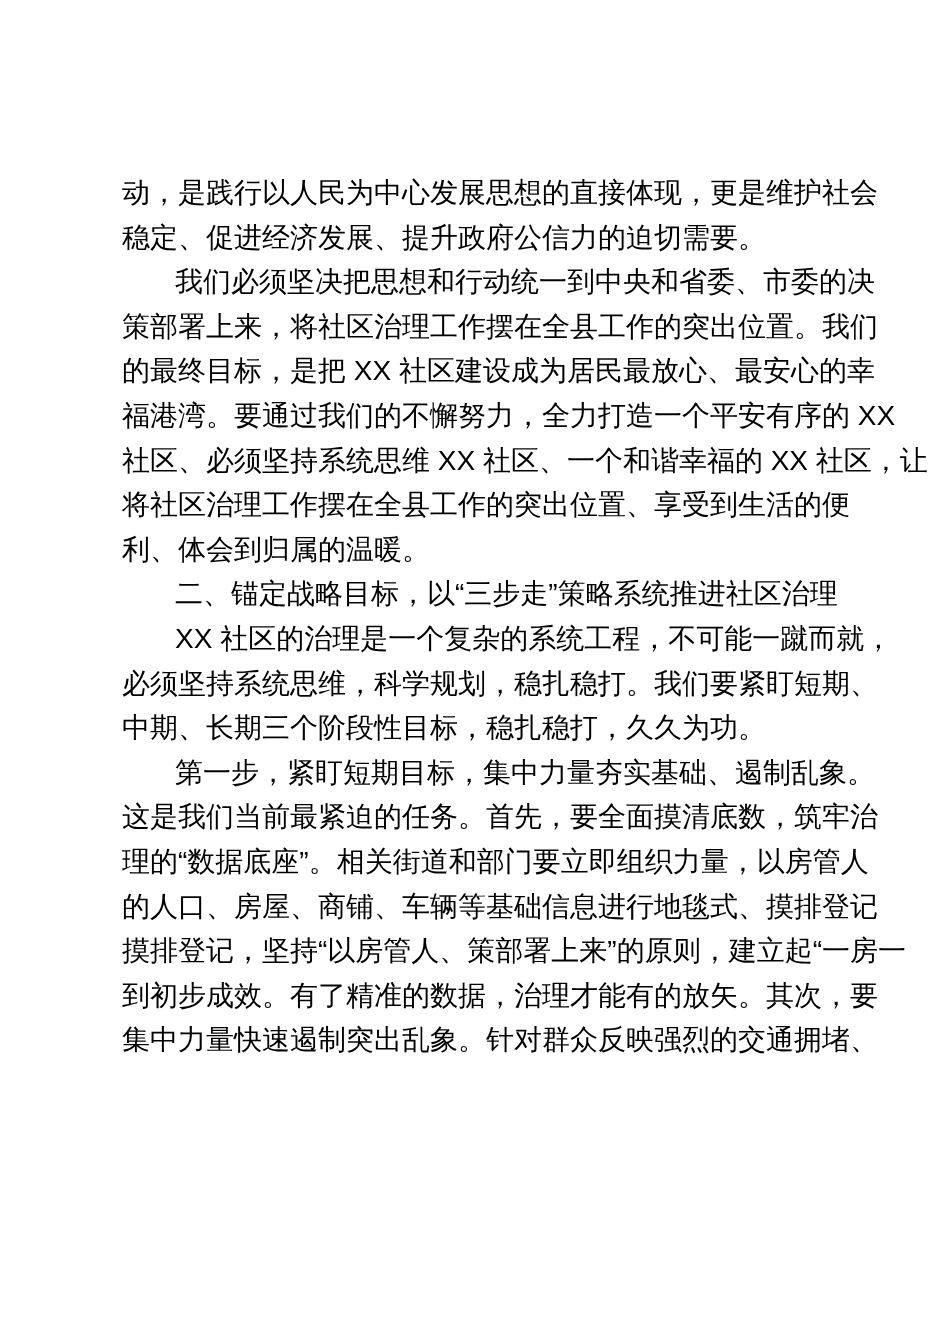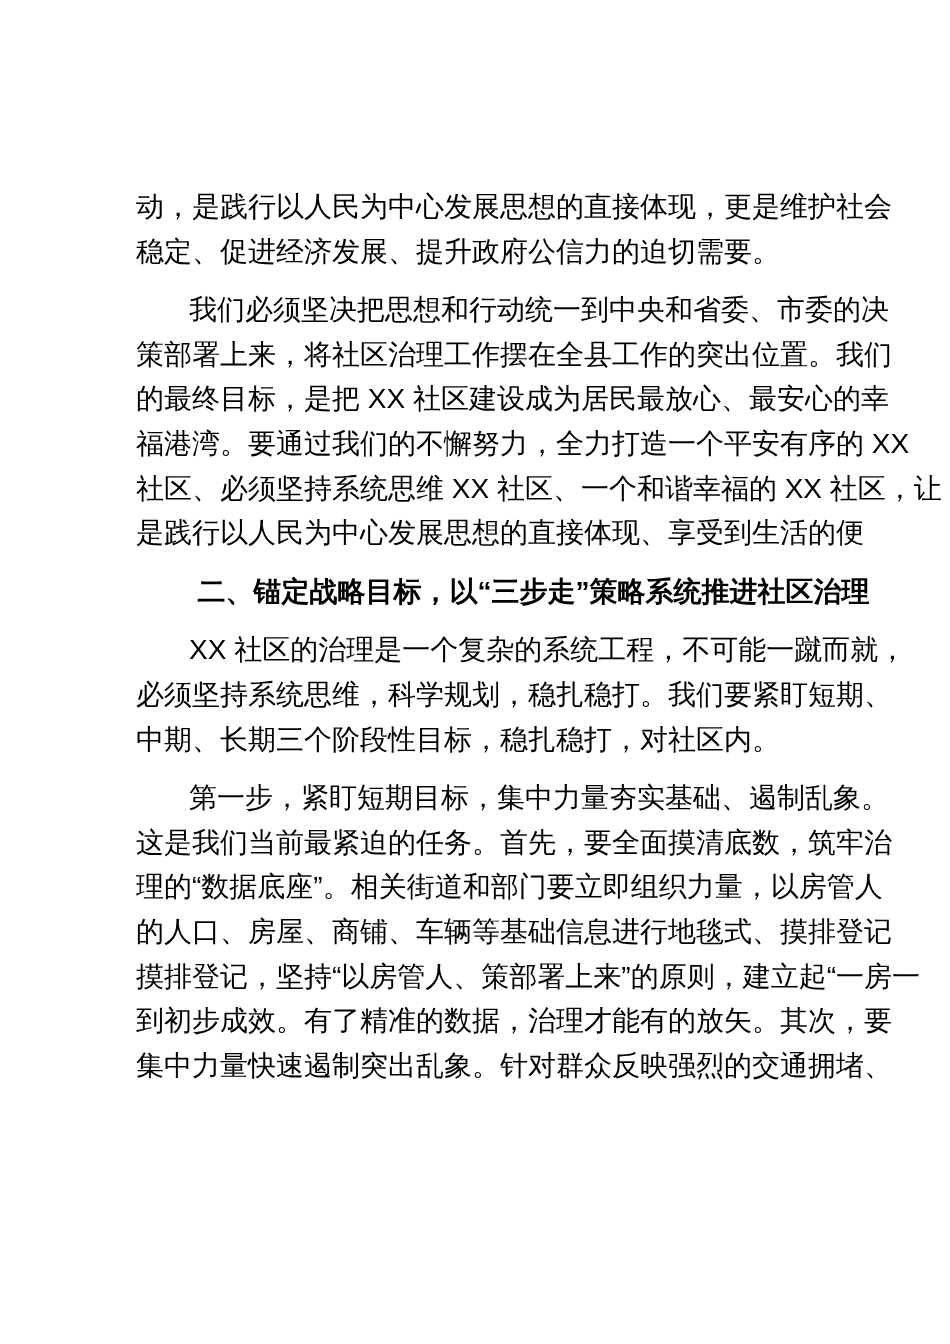--- a/index.html
+++ b/index.html
@@ -21,64 +21,64 @@
     height: 1344px;
     background: #ffffff;
   }
   .text-block {
     position: absolute;
     left: 122px;
     top: 171px;
     width: 770px;
   }
   .paragraph {
-    margin: 14px;
+    margin: 0;
     padding: 0;
   }
   .text-line {
     height: 44.6px;
     line-height: 44.6px;
     font-size: 28px;
     color: #000000;
     white-space: nowrap;
     letter-spacing: 0;
   }
   .first-line-indent {
     text-indent: 53px;
-    text-align: center;
   }
   
   .heading .text-line {
-    font-weight: 700;
+    font-weight: 400;
   }
 </style>
 </head>
 <body style="background: rgb(255, 255, 255);">
 
 <div class="doc-page">
   <div class="text-block" style="color: rgb(0, 0, 0);">
       <div class="paragraph">
         <div class="text-line">动，是践行以人民为中心发展思想的直接体现，更是维护社会</div>
         <div class="text-line">稳定、促进经济发展、提升政府公信力的迫切需要。</div>
       </div>
       <div class="paragraph">
         <div class="text-line first-line-indent">我们必须坚决把思想和行动统一到中央和省委、市委的决</div>
         <div class="text-line">策部署上来，将社区治理工作摆在全县工作的突出位置。我们</div>
         <div class="text-line">的最终目标，是把 XX 社区建设成为居民最放心、最安心的幸</div>
         <div class="text-line">福港湾。要通过我们的不懈努力，全力打造一个平安有序的 XX</div>
         <div class="text-line">社区、必须坚持系统思维 XX 社区、一个和谐幸福的 XX 社区，让</div>
-        <div class="text-line">是践行以人民为中心发展思想的直接体现、享受到生活的便</div>
+        <div class="text-line">将社区治理工作摆在全县工作的突出位置、享受到生活的便</div>
+        <div class="text-line">利、体会到归属的温暖。</div>
       </div>
       <div class="paragraph heading">
         <div class="text-line first-line-indent">二、锚定战略目标，以“三步走”策略系统推进社区治理</div>
       </div>
       <div class="paragraph">
         <div class="text-line first-line-indent">XX 社区的治理是一个复杂的系统工程，不可能一蹴而就，</div>
         <div class="text-line">必须坚持系统思维，科学规划，稳扎稳打。我们要紧盯短期、</div>
-        <div class="text-line">中期、长期三个阶段性目标，稳扎稳打，对社区内。</div>
+        <div class="text-line">中期、长期三个阶段性目标，稳扎稳打，久久为功。</div>
       </div>
       <div class="paragraph">
         <div class="text-line first-line-indent">第一步，紧盯短期目标，集中力量夯实基础、遏制乱象。</div>
         <div class="text-line">这是我们当前最紧迫的任务。首先，要全面摸清底数，筑牢治</div>
         <div class="text-line">理的“数据底座”。相关街道和部门要立即组织力量，以房管人</div>
         <div class="text-line">的人口、房屋、商铺、车辆等基础信息进行地毯式、摸排登记</div>
         <div class="text-line">摸排登记，坚持“以房管人、策部署上来”的原则，建立起“一房一</div>
         <div class="text-line">到初步成效。有了精准的数据，治理才能有的放矢。其次，要</div>
         <div class="text-line">集中力量快速遏制突出乱象。针对群众反映强烈的交通拥堵、</div>
       </div>

